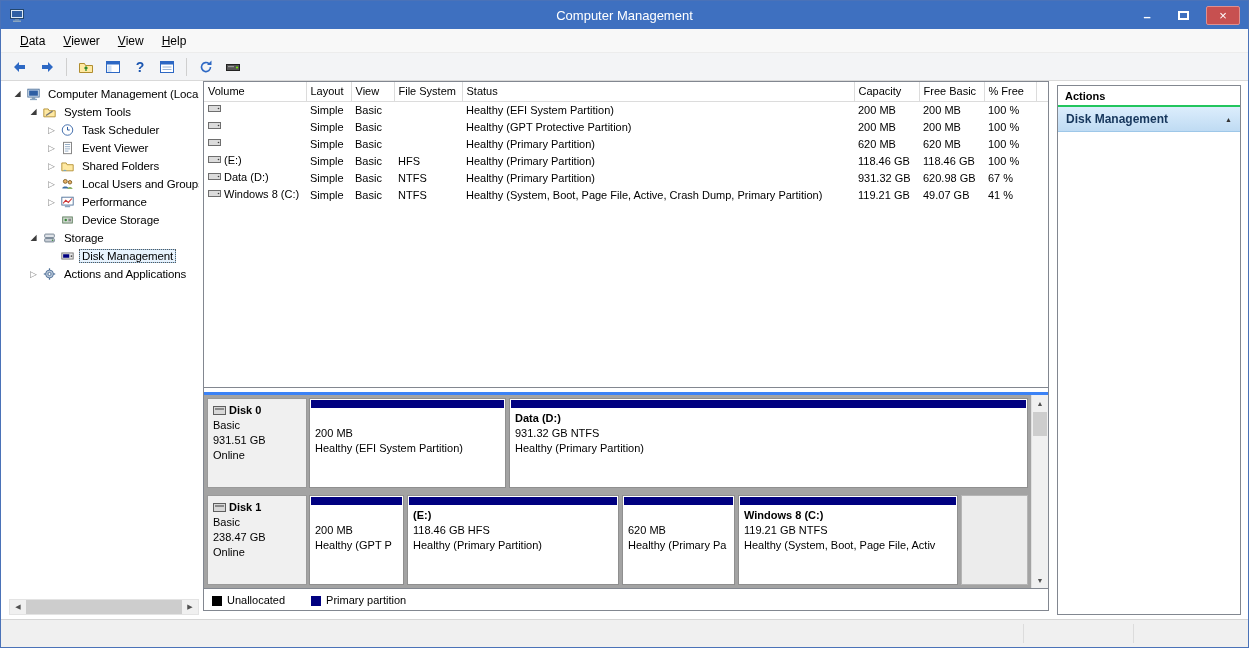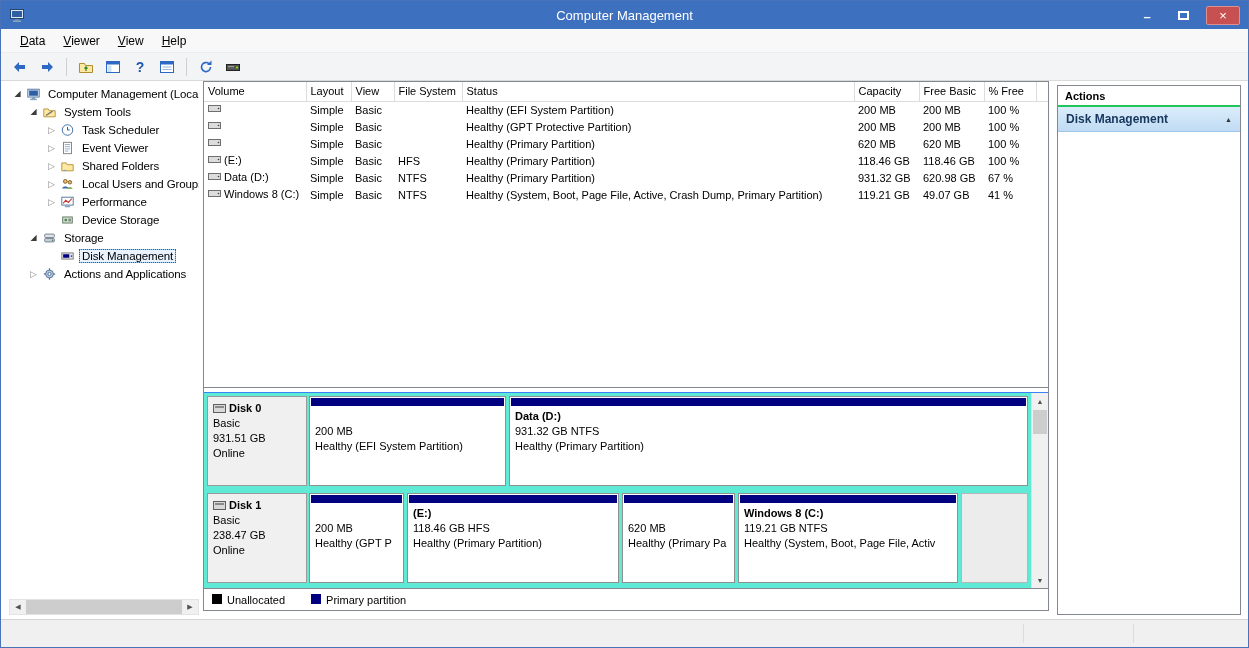--- a/index.html
+++ b/index.html
@@ -54,21 +54,21 @@
   table{border-collapse:collapse;table-layout:fixed;width:100%;font-size:11px}
   th{font-weight:normal;text-align:left;height:19px;border-right:1px solid #dcdcdc;border-bottom:1px solid #dcdcdc;padding:0 4px;white-space:nowrap;overflow:hidden}
   th.last{border-right:none}
   td{height:17px;padding:0 4px;white-space:nowrap;overflow:hidden}
   .c-vol{width:102px}.c-layout{width:45px}.c-type{width:43px}.c-fs{width:68px}.c-status{width:392px}.c-cap{width:65px}.c-free{width:65px}.c-pct{width:52px}
   .vicon{display:inline-block;width:14px;vertical-align:-1px;margin-right:2px}
 
   .splitter{height:4px;background:#fff}
 
   
-  .graph-wrap{flex:1;position:relative;border-top:1px solid #3b82f6;background:#5eead4;padding:3px 20px 0 2px;overflow:hidden}
+  .graph-wrap{flex:1;position:relative;border-top:3px solid #3b82f6;background:#a3a3a3;padding:3px 20px 0 2px;overflow:hidden}
   .disk-row{display:flex;height:90px;margin:0 0 7px 1px}
   .disk-label{width:100px;flex:none;border:1px solid #9a9a9a;background:#f0f0f0;padding:4px 5px;font-size:11px;line-height:15px;white-space:nowrap;overflow:hidden}
   .disk-name-line{display:flex;align-items:center;gap:3px}
   .disk-name{font-weight:bold}
   .dicon svg{width:13px;height:11px;display:block}
   .partitions{flex:1;margin-left:2px;display:flex;gap:3px}
   .part{border:1px solid #8f8f8f;background:#fff;overflow:hidden;flex:none}
   .part.flexfill{flex:1}
   .pbar{height:8px;margin:1px 1px 3px 1px;background:#000080}
   .p-name,.p-size,.p-status{height:15px;line-height:15px;padding:0 5px;font-size:11px;white-space:nowrap;overflow:hidden}
@@ -77,21 +77,21 @@
 
   
   .vscroll{position:absolute;top:0;right:0;bottom:0;width:17px;background:#f0f0f0;border-left:1px solid #e0e0e0;display:flex;flex-direction:column}
   .vscroll .arrow{height:16px;display:flex;align-items:center;justify-content:center;font-size:7px;color:#505050;flex:none}
   .vscroll .track{flex:1;position:relative}
   .vscroll .thumb{position:absolute;top:1px;left:1px;right:1px;height:24px;background:#cdcdcd}
   .vscroll .arrow.bottom{margin-top:auto}
 
   
   .legend{height:22px;border-top:1px solid #828790;background:#fff;display:flex;align-items:center;padding-left:8px;font-size:11px}
-  .legend-item{display:flex;align-items:flex-start;margin-right:26px}
+  .legend-item{display:flex;align-items:flex-end;margin-right:26px}
   .swatch{width:10px;height:10px;margin-right:5px;flex:none}
   .swatch-unallocated{background:#000000}
   .swatch-primary{background:#000080}
 
   
   .actions-pane{position:absolute;left:1056px;top:4px;width:184px;height:530px;border:1px solid #828790;background:#fff;font-size:11px}
   .actions-title{height:21px;line-height:20px;padding-left:7px;font-weight:bold;border-bottom:2px solid #22c55e}
   .action-header{height:25px;display:flex;align-items:center;padding:0 8px;background:linear-gradient(#dcedfc,#bfdbf3);border-bottom:1px solid #9ec7e8;font-size:12px;font-weight:bold;color:#16365c}
   .action-chevron{margin-left:auto;font-size:7px;color:#333}
   .action-item{height:24px;display:flex;align-items:center;padding:0 9px 0 26px;font-size:11px}

